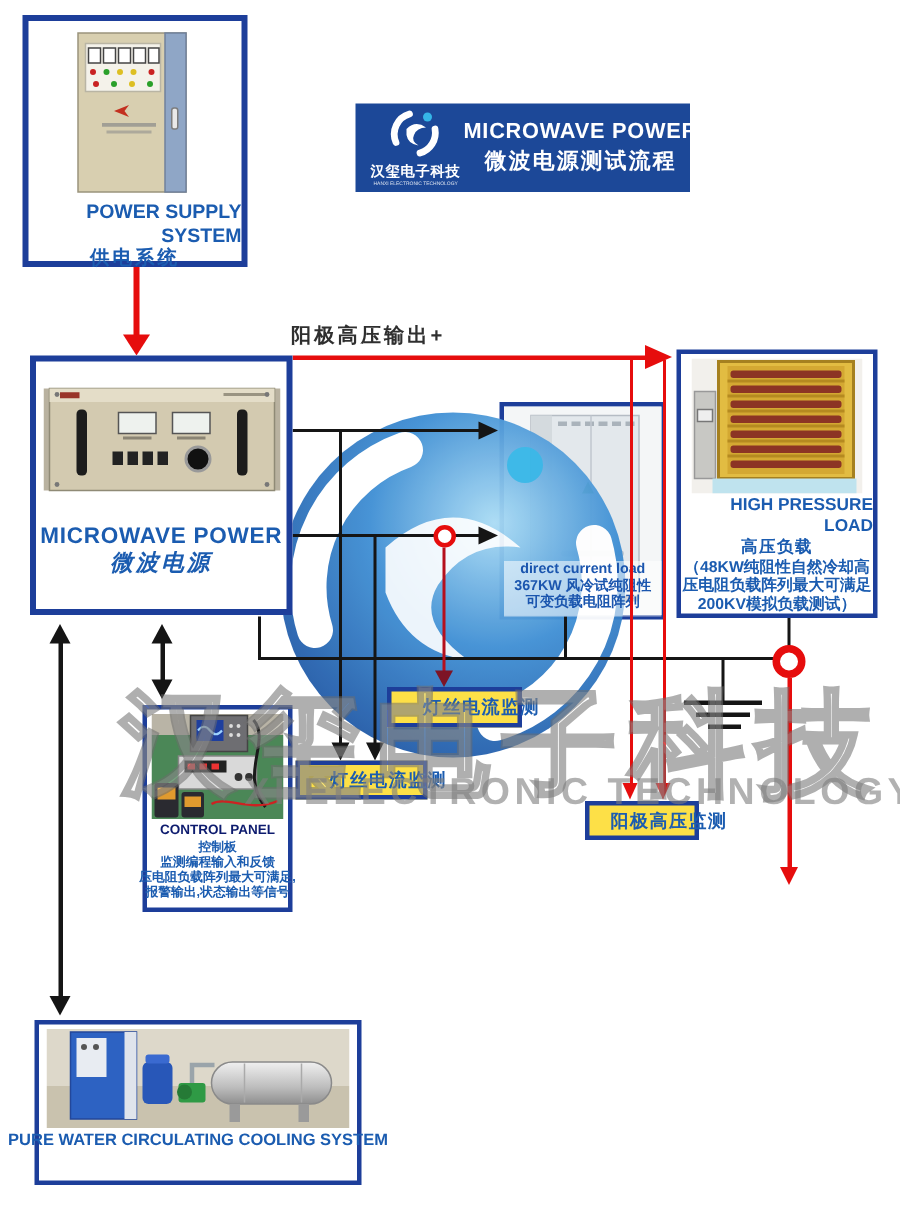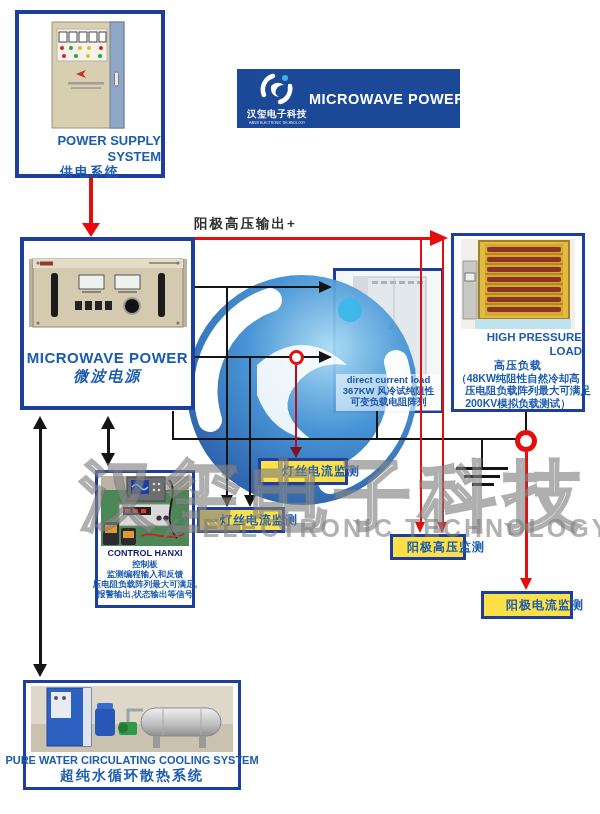--- a/index.html
+++ b/index.html
@@ -109,20 +109,21 @@
           <path d="M 31 15 A 14 14 0 0 1 21 31" stroke="#fff" stroke-width="4.5" fill="none" stroke-linecap="round"></path>
           <path d="M 12 15 Q 18 9 25 14 Q 19 14 17 19 Q 15 23 20 26 Q 13 25 12 19 Z" fill="#fff"></path>
           <circle cx="26" cy="7" r="3" fill="#35b6e8"></circle>
         </svg>
       </div>
       <div class="zh">汉玺电子科技</div>
       <div class="en">HANXI ELECTRONIC TECHNOLOGY</div>
     </div>
     <div class="tt">
       <div class="en">MICROWAVE POWER</div>
+      <div class="zh">微波电源测试流程</div>
     </div>
   </div>
 
   <div class="rln" style="left:89px;top:178px;width:4px;height:46px;"></div>
   <div class="tri" style="left:82px;top:223px;border-left:9px solid transparent;border-right:9px solid transparent;border-top:14px solid #e60d0d;"></div>
 
   <div class="pbox" style="left:20px;top:237px;width:175px;height:173px;">
     <div style="margin-top:10px;">
       <svg width="158" height="82" viewBox="0 0 158 82">
         <rect x="0" y="8" width="6" height="68" fill="#b9b2a0"></rect>
@@ -208,21 +209,21 @@
             <rect x="24" y="44" width="78" height="2"></rect>
           <rect x="24" y="54" width="78" height="2"></rect>
             <rect x="24" y="64" width="78" height="2"></rect>
         </g>
         <rect x="14" y="80" width="96" height="10" fill="#bfe3ee"></rect>
       </svg>
     </div>
     <div class="bt" style="font-size:11.5px;margin-top:2px;">HIGH PRESSURE LOAD</div>
     <div class="bt" style="font-size:11px;letter-spacing:1px;">高压负载</div>
     <div class="bt" style="font-size:10.5px;white-space:nowrap;">（48KW纯阻性自然冷却高</div>
-    <div class="bt" style="font-size:10.5px;white-space:nowrap;padding-left:20px;">压电阻负载阵列最大可满足</div>
+    <div class="bt" style="font-size:10.5px;white-space:nowrap;">压电阻负载阵列最大可满足</div>
     <div class="bt" style="font-size:10.5px;white-space:nowrap;">200KV模拟负载测试）</div>
   </div>
 
   <div class="ln" style="left:195px;top:286px;width:126px;height:2px;"></div>
   <div class="tri" style="left:319px;top:281px;border-top:6px solid transparent;border-bottom:6px solid transparent;border-left:13px solid #151515;z-index:3;"></div>
   <div class="ln" style="left:195px;top:356px;width:126px;height:2px;"></div>
   <div class="tri" style="left:319px;top:351px;border-top:6px solid transparent;border-bottom:6px solid transparent;border-left:13px solid #151515;z-index:3;"></div>
 
   <div class="ln" style="left:226px;top:287px;width:2px;height:209px;"></div>
   <div class="tri" style="left:221px;top:495px;border-left:6px solid transparent;border-right:6px solid transparent;border-top:12px solid #151515;z-index:3;"></div>
@@ -254,21 +255,20 @@
   <div class="ln" style="left:39px;top:428px;width:3px;height:238px;"></div>
   <div class="tri" style="left:33px;top:416px;border-left:7px solid transparent;border-right:7px solid transparent;border-bottom:13px solid #151515;z-index:3;"></div>
   <div class="tri" style="left:33px;top:664px;border-left:7px solid transparent;border-right:7px solid transparent;border-top:13px solid #151515;z-index:3;"></div>
   <div class="ln" style="left:107px;top:428px;width:3px;height:27px;"></div>
   <div class="tri" style="left:101px;top:416px;border-left:7px solid transparent;border-right:7px solid transparent;border-bottom:13px solid #151515;z-index:3;"></div>
   <div class="tri" style="left:101px;top:453px;border-left:7px solid transparent;border-right:7px solid transparent;border-top:13px solid #151515;z-index:3;"></div>
 
   <div class="mini" style="left:258px;top:458px;width:90px;height:27px;">灯丝电流监测</div>
   <div class="mini" style="left:197px;top:507px;width:88px;height:26px;">灯丝电流监测</div>
   <div class="mini" style="left:390px;top:534px;width:76px;height:26px;">阳极高压监测</div>
-  <div class="mini" style="left:481px;top:591px;width:92px;height:28px;">阳极电流监测</div>
 
   <div class="pbox" style="left:95px;top:470px;width:100px;height:138px;border-width:3px;">
     <div style="margin-top:3px;">
       <svg width="88" height="70" viewBox="0 0 88 70">
         <rect x="0" y="0" width="88" height="14" fill="#b9b4a6"></rect>
         <rect x="0" y="14" width="88" height="56" fill="#4b8757"></rect>
         <rect x="26" y="1" width="38" height="24" fill="#6e6e72" stroke="#444"></rect>
         <rect x="30" y="4" width="18" height="14" fill="#1e3f9e"></rect>
         <path d="M31,11 q4,-5 8,0 t8,0" stroke="#9fd4ff" fill="none" stroke-width="1.4"></path>
         <circle cx="53" cy="8" r="1.3" fill="#ddd"></circle>
@@ -283,21 +283,21 @@
         <circle cx="58" cy="42" r="2.6" fill="#333"></circle>
           <circle cx="65" cy="42" r="2.6" fill="#333"></circle>
         <rect x="2" y="46" width="16" height="23" rx="2" fill="#2a2a30"></rect>
           <rect x="4" y="49" width="12" height="8" fill="#e09a2e"></rect>
         <rect x="20" y="52" width="15" height="17" rx="2" fill="#2a2a30"></rect>
           <rect x="22" y="55" width="11" height="7" fill="#e09a2e"></rect>
         <path d="M68,4 C80,18 58,40 76,62" stroke="#1a1a1a" stroke-width="2" fill="none"></path>
         <path d="M40,60 C50,54 66,66 84,58" stroke="#c22" stroke-width="1.6" fill="none"></path>
       </svg>
     </div>
-    <div class="bt" style="font-size:9px;color:#0d1b6e;margin-top:2px;">CONTROL HANXI</div>
+    <div class="bt" style="font-size:9px;color:#0d1b6e;margin-top:2px;">CONTROL PANEL</div>
     <div class="bt" style="font-size:8.5px;">控制板</div>
     <div class="bt" style="font-size:8.5px;white-space:nowrap;">监测编程输入和反馈</div>
     <div class="bt" style="font-size:8.5px;white-space:nowrap;">压电阻负载阵列最大可满足,</div>
     <div class="bt" style="font-size:8.5px;white-space:nowrap;">报警输出,状态输出等信号</div>
   </div>
 
   <div class="wm-zh">汉玺电子科技</div>
   <div class="wm-en">XI ELECTRONIC TECHNOLOGY</div>
 
   <div class="pbox" style="left:23px;top:680px;width:218px;height:110px;border-width:3px;">
@@ -323,16 +323,15 @@
         <rect x="88" y="36" width="18" height="13" rx="2" fill="#2f9a45"></rect>
         <circle cx="92" cy="42" r="5" fill="#257a36"></circle>
         <rect x="110" y="22" width="80" height="28" rx="14" fill="url(#tg)" stroke="#8a8a8a"></rect>
         <line x1="132" y1="23" x2="132" y2="49" stroke="#aaa"></line>
           <line x1="170" y1="23" x2="170" y2="49" stroke="#aaa"></line>
         <rect x="122" y="50" width="7" height="12" fill="#9a9a9a"></rect>
           <rect x="168" y="50" width="7" height="12" fill="#9a9a9a"></rect>
       </svg>
     </div>
     <div class="bt" style="font-size:11px;margin-top:2px;white-space:nowrap;">PURE WATER CIRCULATING COOLING SYSTEM</div>
-    <div class="bt" style="font-size:14px;letter-spacing:2px;">超纯水循环散热系统</div>
   </div>
 
 </div>
 
 </body></html>

